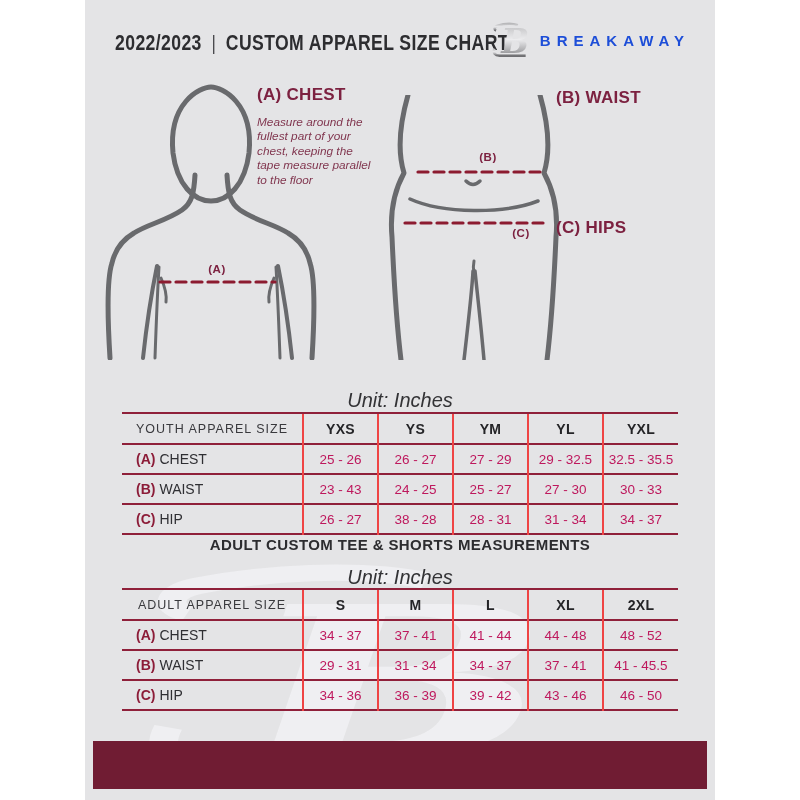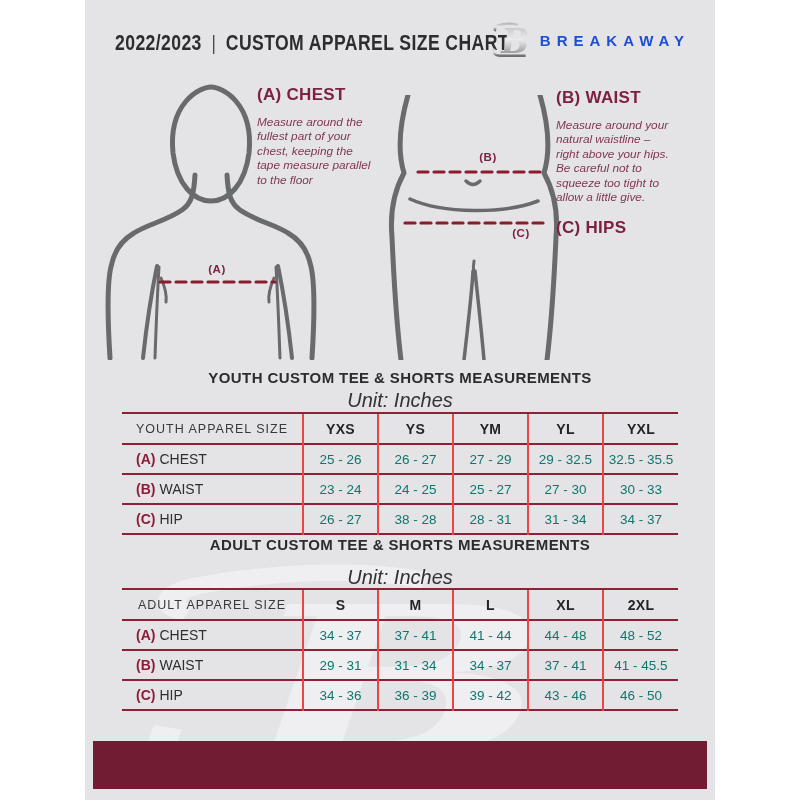--- a/index.html
+++ b/index.html
@@ -48,21 +48,21 @@
   table.size-table{position:absolute;left:37px;width:556px;border-collapse:collapse;
       table-layout:fixed;border-bottom:2px solid #8f203a;}
   .youth-table{top:412px;} .adult-table{top:588px;}
   .size-table th,.size-table td{border-top:2px solid #8f203a;border-left:2px solid #ef4444;
       padding:0;height:28px;text-align:center;vertical-align:middle;}
   .size-table tr>*:first-child{border-left:none;}
   .size-table thead th{height:29px;font-size:14px;font-weight:bold;color:#242427;letter-spacing:.3px;}
   .size-table thead th.label-col{font-size:12.5px;font-weight:400;letter-spacing:1px;color:#39393d;}
   .size-table td.row-label{text-align:left;padding-left:14px;font-size:14px;color:#2f2f33;}
   .size-table td.row-label .prefix{color:#8c1c38;font-weight:bold;margin-right:4px;}
-  .size-table td.val{font-size:13.5px;color:#0f766e;}
+  .size-table td.val{font-size:13.5px;color:#be185d;}
 
   
   .footer-bar{position:absolute;left:8px;top:741px;width:614px;height:48px;background:#701c33;}
 </style>
 </head>
 <body>
 
 <div class="page">
   <div class="sheet">
 
@@ -125,32 +125,25 @@
     <div class="instr instr-a">
       <h3>(A) CHEST</h3>
       <p>Measure around the
 fullest part of your
 chest, keeping the
 tape measure parallel
 to the floor</p>
     </div>
     <div class="instr instr-b">
       <h3>(B) WAIST</h3>
-      <p>Measure around your
-natural waistline –
-right above your hips.
-Be careful not to
-squeeze too tight to
-allow a little give.</p>
     </div>
     <div class="instr instr-c">
       <h3>(C) HIPS</h3>
     </div>
 
-    <div class="section-title youth-title">YOUTH CUSTOM TEE &amp; SHORTS MEASUREMENTS</div>
     <div class="section-unit youth-unit">Unit: Inches</div>
     <table class="size-table youth-table">
       <colgroup>
           <col style="width:181px">
           <col style="width:75px">
           <col style="width:75px">
                 <col style="width:75px">
           <col style="width:75px">
           <col style="width:75px">
         </colgroup>
@@ -168,21 +161,21 @@
           <tr>
             <td class="row-label"><span class="prefix">(A)</span>CHEST</td>
             <td class="val">25 - 26</td>
             <td class="val">26 - 27</td>
             <td class="val">27 - 29</td>
             <td class="val">29 - 32.5</td>
             <td class="val">32.5 - 35.5</td>
           </tr>
           <tr>
             <td class="row-label"><span class="prefix">(B)</span>WAIST</td>
-            <td class="val">23 - 24</td>
+            <td class="val">23 - 43</td>
             <td class="val">24 - 25</td>
             <td class="val">25 - 27</td>
             <td class="val">27 - 30</td>
             <td class="val">30 - 33</td>
           </tr>
           <tr>
             <td class="row-label"><span class="prefix">(C)</span>HIP</td>
             <td class="val">26 - 27</td>
             <td class="val">38 - 28</td>
             <td class="val">28 - 31</td>

